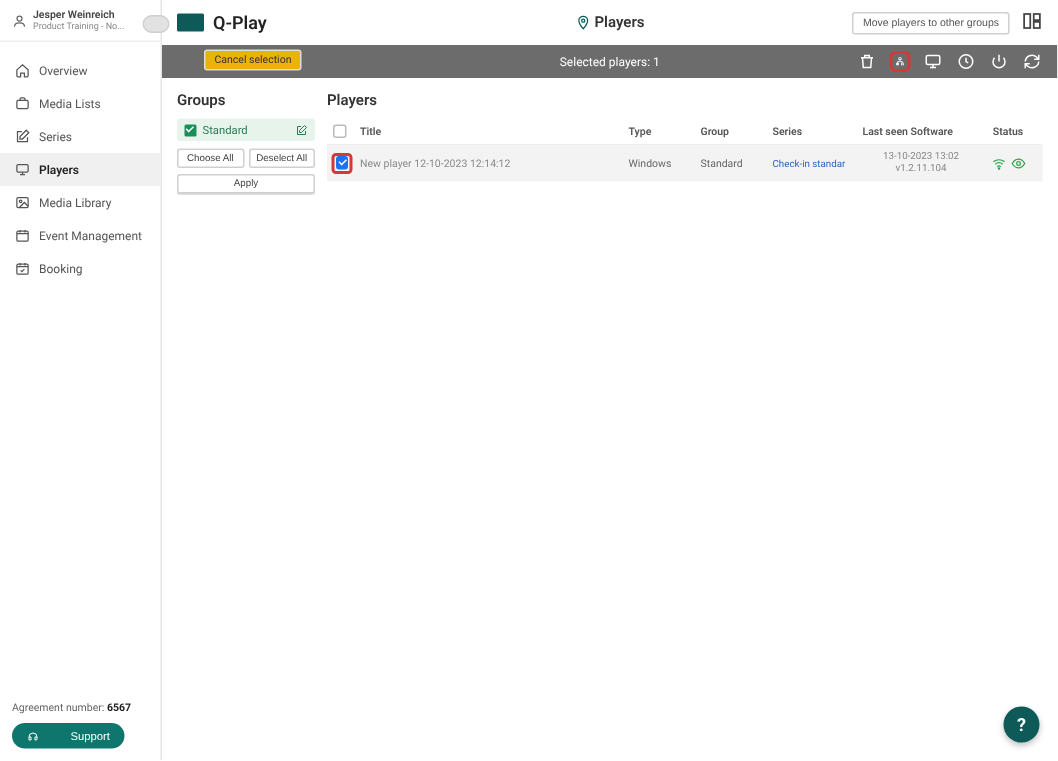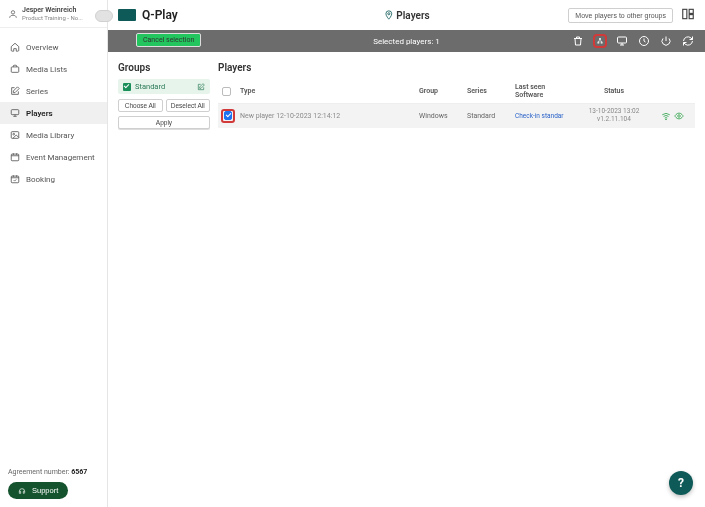--- a/index.html
+++ b/index.html
@@ -15,40 +15,40 @@
     .user-name { font-size: 7px; font-weight: 600; color: #444; white-space: nowrap; overflow: hidden; text-overflow: ellipsis; }
     .user-sub  { font-size: 6px; color: #888; white-space: nowrap; overflow: hidden; text-overflow: ellipsis; }
     .tab-knob { position: absolute; right: -6px; top: 10px; width: 18px; height: 12px; border-radius: 6px; background: #e2e2e2; border: 1px solid #d0d0d0; }
     .nav { padding-top: 8px; flex: 1; }
     .nav-item { display: flex; align-items: center; gap: 6px; padding: 6px 10px; font-size: 8px; color: #555; cursor: pointer; }
     .nav-item .icn { width: 10px; height: 10px; color: #555; }
     .nav-item.active { background: #f0f0f0; color: #222; font-weight: 600; }
     .sidebar-footer { padding: 8px; font-size: 7px; color: #666; margin-top: 24px; }
     .sidebar-footer .agr { margin-bottom: 6px; }
     .sidebar-footer .agr b { color: #222; }
-    .support-btn { display: inline-flex; align-items: center; gap: 6px; background: #14532d; color: #fff; font-size: 7.5px; padding: 4px 10px; border-radius: 12px; border: none; cursor: pointer; }
+    .support-btn { display: inline-flex; align-items: center; gap: 21px; background: #0f766e; color: #fff; font-size: 7.5px; padding: 4px 10px; border-radius: 12px; border: none; cursor: pointer; }
     .support-btn .icn { width: 8px; height: 8px; }
 
     
     .main { flex: 1; display: flex; flex-direction: column; position: relative; }
 
     
     .topbar { display: flex; align-items: center; padding: 6px 10px; height: 30px; position: relative; }
     .brand { display: flex; align-items: center; gap: 6px; }
     .brand-mark { width: 18px; height: 12px; background: #0e5a58; border-radius: 1px; }
     .brand-text { font-size: 12px; font-weight: 600; color: #222; }
     .page-title { position: absolute; left: 50%; transform: translateX(-50%); display: flex; align-items: center; gap: 3px; font-size: 10px; font-weight: 600; color: #333; }
     .page-title .icn { width: 10px; height: 10px; color: #0e5a58; }
     .top-actions { margin-left: auto; display: flex; align-items: center; gap: 8px; }
     .ghost-btn { font-size: 7px; background: #fff; border: 1px solid #cfcfcf; color: #555; padding: 3px 6px; border-radius: 2px; cursor: pointer; }
     .grid-icon .icn { width: 14px; height: 14px; color: #444; }
 
     
     .toolbar { background: #6c6c6c; color: #fff; height: 22px; display: flex; align-items: center; padding: 0 10px; position: relative; }
-    .cancel-chip { position: absolute; left: 28px; top: 3px; background: #22c55e; color: #333; font-size: 7px; padding: 2px 6px; border: 1px solid #ddd; border-radius: 2px; }
+    .cancel-chip { position: absolute; left: 28px; top: 3px; background: #eab308; color: #333; font-size: 7px; padding: 2px 6px; border: 1px solid #ddd; border-radius: 2px; }
     .toolbar-center { position: absolute; left: 50%; transform: translateX(-50%); font-size: 8px; }
     .toolbar-icons { margin-left: auto; display: flex; align-items: center; gap: 8px; }
     .toolbar-icons .tb-ic { width: 14px; height: 14px; display: flex; align-items: center; justify-content: center; cursor: pointer; }
     .toolbar-icons .tb-ic svg { width: 12px; height: 12px; color: #fff; }
     .tb-highlight { border: 2px solid #d23a3a; border-radius: 4px; padding: 1px 2px; }
 
     
     .content { display: flex; padding: 10px 10px 10px 10px; gap: 8px; }
 
     
@@ -259,20 +259,21 @@
         </div>
         <button class="apply-btn">Apply</button>
 
       </div>
 
       <div class="players-col">
         <div class="panel-title">Players</div>
         <div class="ptable">
           <div class="ptable-head">
             <span class="cb2"></span>
+            <span>Title</span>
             <span>Type</span>
             <span>Group</span>
             <span>Series</span>
             <span style="">Last seen Software</span>
             <span style="text-align:center;">Status</span>
           </div>
           <div class="ptable-row">
             <span class="row-cb-hl">
               <span class="cb2 checked"></span>
             </span>

